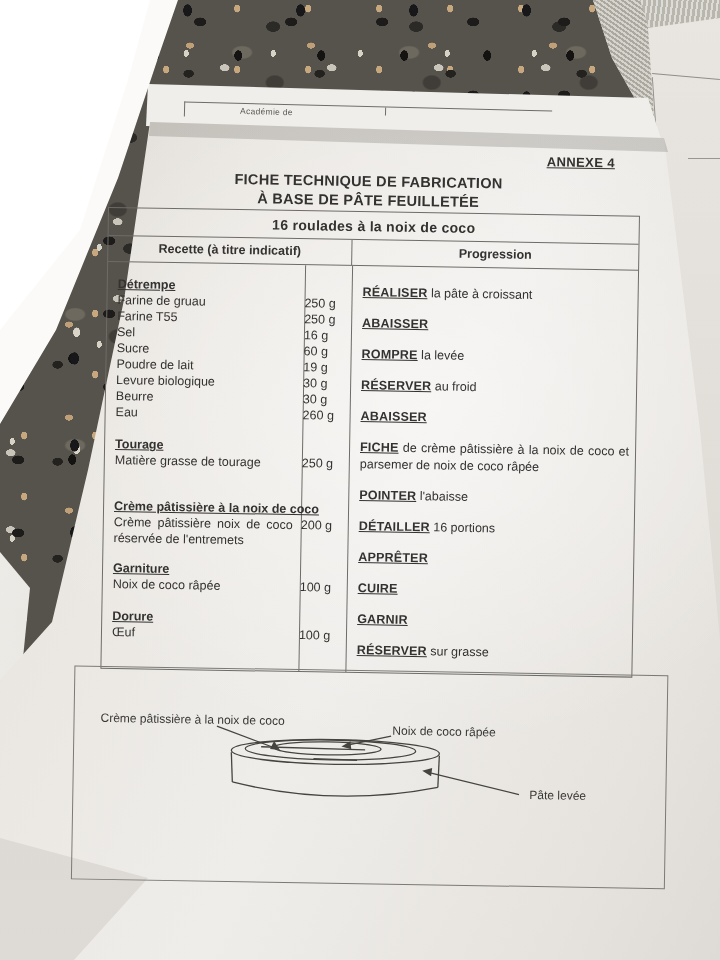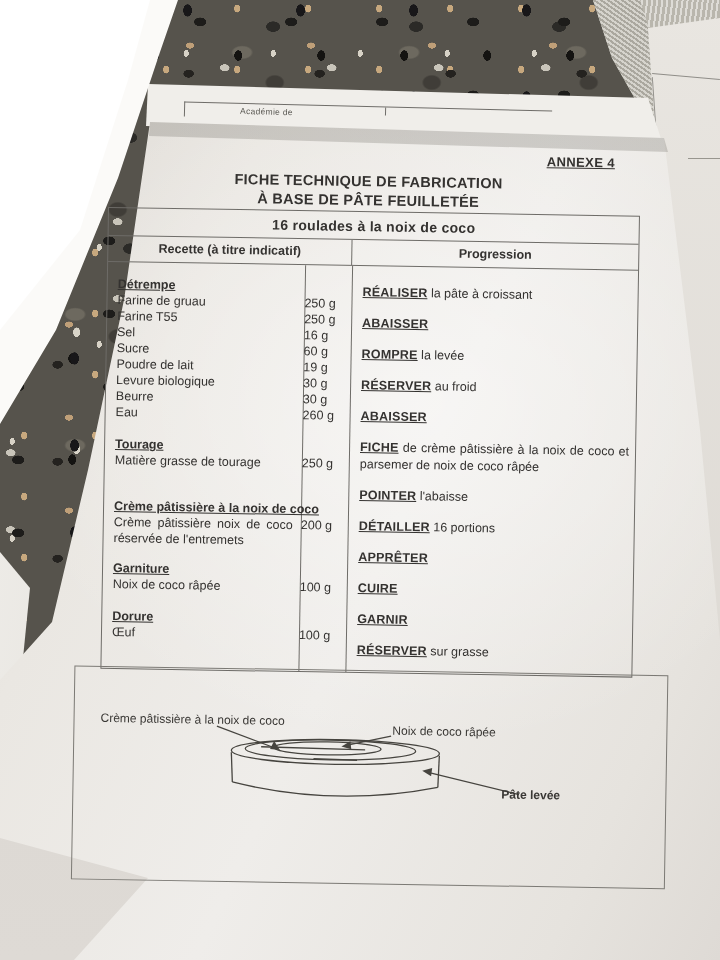--- a/index.html
+++ b/index.html
@@ -124,21 +124,21 @@
   .pstep { margin-bottom:14.5px; line-height:16.5px; font-size:12.5px; }
   .pstep.j { text-align:justify; }
   .pverb { font-weight:bold; text-decoration:underline; letter-spacing:.2px; }
 
   
   .diagram-box { position:absolute; left:82px; top:666px; width:594px; height:214px;
     border:1px solid #7b7974; }
   .dlabel { position:absolute; font-size:12px; color:#3a3835; white-space:nowrap; }
   .dlabel-cream   { left:26px;  top:44px; }
   .dlabel-coconut { left:318px; top:52px; }
-  .dlabel-dough   { left:428px; top:114px;font-weight:bold; }
+  .dlabel-dough   { left:456px; top:114px; }
   .dsvg { position:absolute; inset:0; width:100%; height:100%; }
 </style>
 </head>
 <body>
 
 <div class="scene">
 
   <div class="granite"></div>
 
   <div class="towel"></div>

